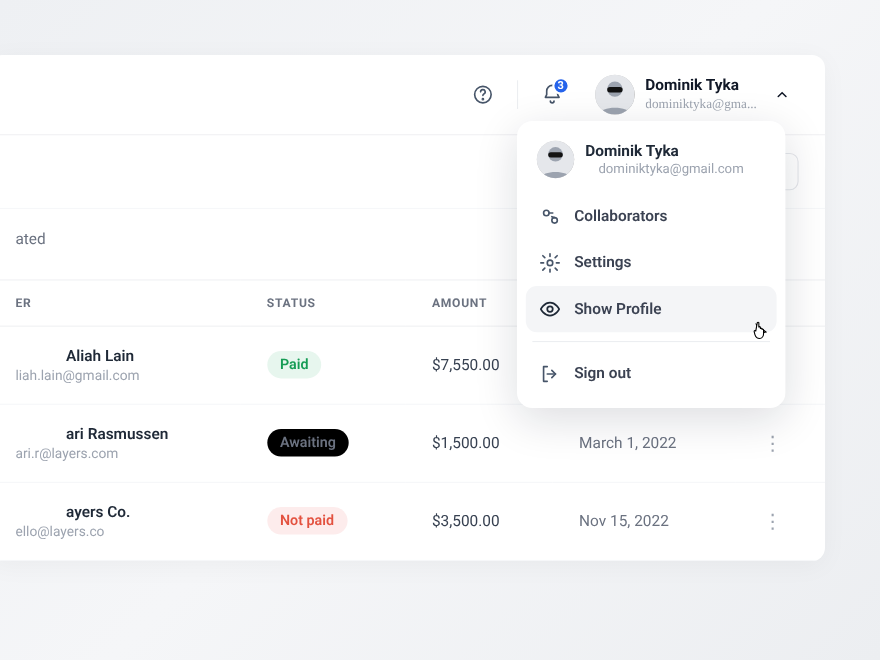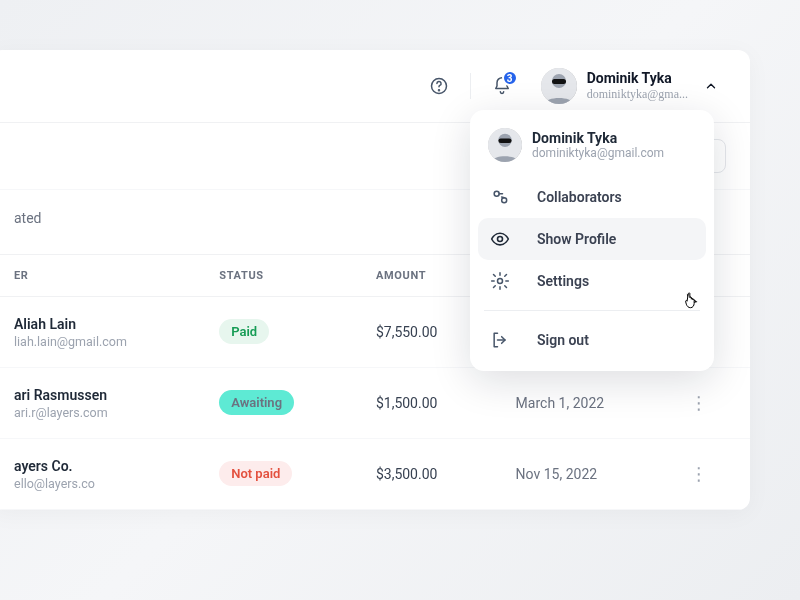--- a/index.html
+++ b/index.html
@@ -70,50 +70,50 @@
     text-align:left; font-size:11px; letter-spacing:0.06em;
     color:#6b7280; font-weight:700; padding: 14px 24px;
     border-top:1px solid #f0f1f3;
     border-bottom:1px solid #f0f1f3;
   }
   .table td {
     padding: 18px 24px; font-size:14px; color:#374151;
     border-bottom:1px solid #f6f7f9;
     vertical-align:middle;
   }
-  .cust-name { font-weight:600; color:#1f2937; line-height:1.35;}
+  .cust-name { font-weight:600; color:#1f2937; line-height:1.35;margin-left:46px;}
   .cust-email { font-size:12.5px; color:#9ca3af; }
   .pill {
     display:inline-block; padding:5px 12px; border-radius:999px;
     font-size:13px; font-weight:600;
   }
   .pill-paid { background:#e7f6ee; color:#169c55; }
-  .pill-await { background:#5eead4; color:#6b7280; }
+  .pill-await { background:#000000; color:#6b7280; }
   .pill-notpaid { background:#fdecec; color:#e3513f; }
   .dots { color:#9ca3af; cursor:pointer; font-size:18px; }
 
   
   .dropdown {
     position:absolute;
     top: 110px; left: 470px;
     width: 244px;
     background:#fff; border-radius:14px;
     box-shadow: 0 10px 40px rgba(16,24,40,0.14);
     padding:14px 8px 10px 8px;
     z-index:10;
   }
   .dropdown .dd-header {
     display:flex; align-items:center; gap:10px;
     padding: 4px 10px 14px 10px;
   }
   .dd-avatar { width:34px; height:34px; border-radius:50%; background:linear-gradient(135deg,#d9d9d9,#999); overflow:hidden;}
   .dd-name { font-weight:700; font-size:14px; color:#1f2937;}
-  .dd-email { font-size:12px; color:#9ca3af;}
+  .dd-email { font-size:12px; color:#9ca3af;margin-left:12px;}
   .dd-item {
-    display:flex; align-items:center; gap:27px;
+    display:flex; align-items:center; gap:12px;
     padding:11px 12px; border-radius:10px;
     font-size:14px; font-weight:600; color:#3b4252;
     cursor:pointer;
   }
   .dd-item:hover, .dd-item.active { background:#f4f5f7; }
   .dd-icon { width:20px; height:20px; color:#475569; display:flex; align-items:center; justify-content:center;}
   .dd-sep { height:1px; background:#eceef1; margin:8px 6px; }
 
   .cursor {
     position:absolute; top:292px; left:683px; z-index:20;
@@ -230,37 +230,37 @@
   <div class="dd-item">
     <span class="dd-icon">
       <svg width="20" height="20" viewBox="0 0 24 24" fill="none" stroke="#475569" stroke-width="1.8" stroke-linecap="round" stroke-linejoin="round">
           <circle cx="8" cy="8" r="3"></circle>
           <circle cx="17" cy="16" r="3"></circle>
           <path d="M11 8h4M14 12l3 1"></path>
         </svg>
     </span>
     <span>Collaborators</span>
   </div>
+  <div class="dd-item">
+    <span class="dd-icon">
+      <svg width="20" height="20" viewBox="0 0 24 24" fill="none" stroke="#475569" stroke-width="1.8" stroke-linecap="round" stroke-linejoin="round">
+          <circle cx="12" cy="12" r="3"></circle>
+          <path d="M12 2v3M12 19v3M4.2 4.2l2.1 2.1M17.7 17.7l2.1 2.1M2 12h3M19 12h3M4.2 19.8l2.1-2.1M17.7 6.3l2.1-2.1"></path>
+        </svg>
+    </span>
+    <span>Settings</span>
+  </div>
   <div class="dd-item active">
     <span class="dd-icon">
       <svg width="20" height="20" viewBox="0 0 24 24" fill="none" stroke="#1f2937" stroke-width="1.9" stroke-linecap="round" stroke-linejoin="round">
           <path d="M2 12s3.5-7 10-7 10 7 10 7-3.5 7-10 7S2 12 2 12z"></path>
           <circle cx="12" cy="12" r="3"></circle>
         </svg>
     </span>
     <span>Show Profile</span>
-  </div>
-  <div class="dd-item">
-    <span class="dd-icon">
-      <svg width="20" height="20" viewBox="0 0 24 24" fill="none" stroke="#475569" stroke-width="1.8" stroke-linecap="round" stroke-linejoin="round">
-          <circle cx="12" cy="12" r="3"></circle>
-          <path d="M12 2v3M12 19v3M4.2 4.2l2.1 2.1M17.7 17.7l2.1 2.1M2 12h3M19 12h3M4.2 19.8l2.1-2.1M17.7 6.3l2.1-2.1"></path>
-        </svg>
-    </span>
-    <span>Settings</span>
   </div>
   <div class="dd-sep"></div>
   <div class="dd-item">
     <span class="dd-icon">
       <svg width="20" height="20" viewBox="0 0 24 24" fill="none" stroke="#475569" stroke-width="1.8" stroke-linecap="round" stroke-linejoin="round">
           <path d="M9 4h-4v16h4"></path>
           <path d="M14 8l4 4-4 4"></path>
           <path d="M18 12H9"></path>
         </svg>
     </span>

